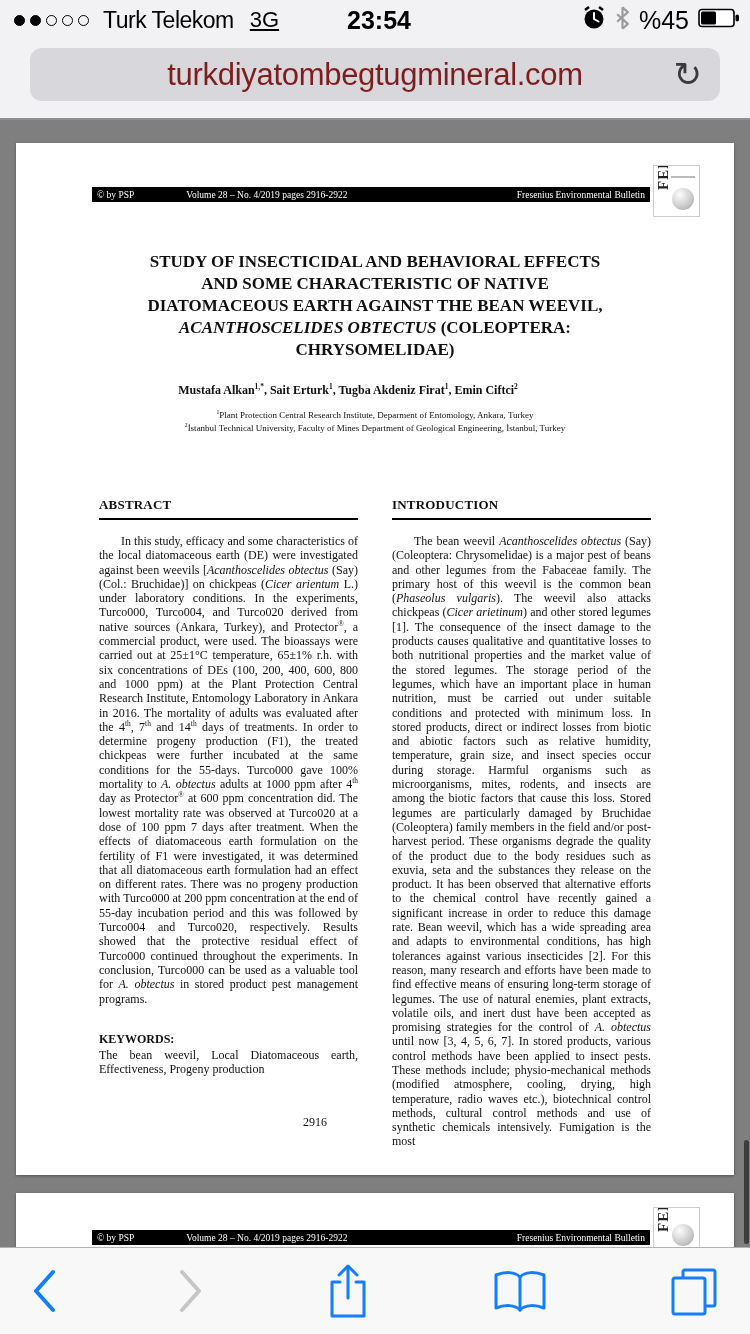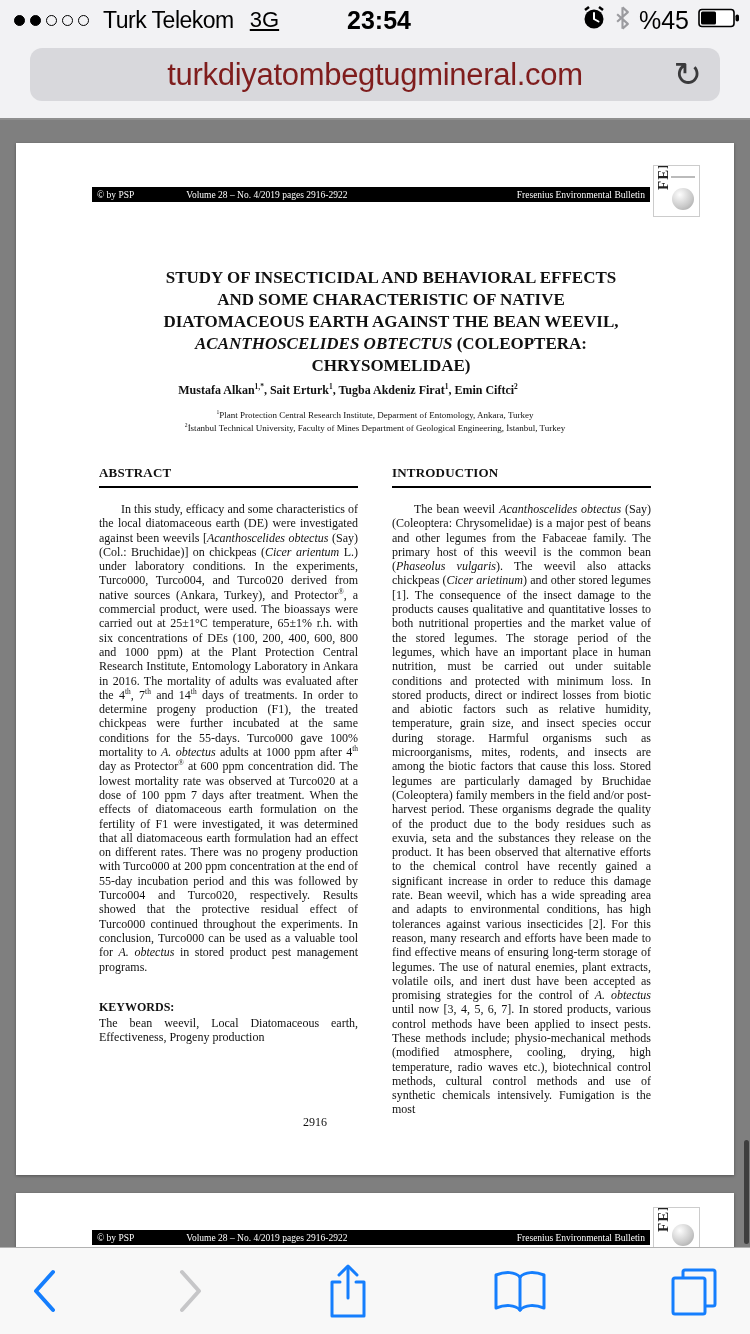--- a/index.html
+++ b/index.html
@@ -55,26 +55,26 @@
     position:absolute;left:1px;top:24px;transform:rotate(-90deg);transform-origin:left top;
     font-weight:bold;font-size:15px;letter-spacing:1px;color:#222;
   }
   .sphere{
     position:absolute;right:5px;bottom:6px;width:22px;height:22px;border-radius:50%;
     background:radial-gradient(circle at 35% 30%, #fdfdfd, #c9c9c9 60%, #9d9d9d);
   }
   .febline{position:absolute;right:4px;top:10px;width:24px;height:2px;background:#bbb;}
   
   .paper{font-family:"Liberation Serif","DejaVu Serif",serif;color:#111;}
-  .title{position:absolute;left:69px;top:108px;width:580px;margin:16px;text-align:center;
+  .title{position:absolute;left:69px;top:108px;width:580px;margin:0;text-align:center;
     font-size:17px;line-height:22px;font-weight:bold;}
   .authors{position:absolute;left:0;top:240px;width:664px;text-align:center;font-size:12px;font-weight:bold;}
   .affil{position:absolute;left:0;top:266px;width:718px;text-align:center;font-size:9px;line-height:13px;}
   .cols{position:absolute;left:83px;top:322px;width:552px;display:flex;gap:34px;}
-  .col{width:259px;}
+  .col{width:259px;margin-top:32px;}
   .col h2{font-size:13px;margin:0 0 14px 0;border-bottom:2.5px solid #000;padding-bottom:5px;letter-spacing:.2px;}
   .col p{font-size:12px;line-height:14.3px;text-align:justify;text-indent:22px;margin:0;font-family:Liberation Serif, serif;}
   .col h3{font-size:12px;margin:26px 0 1px 0;}
   .col p.kw{text-indent:0;}
   .it{font-style:italic;}
   sup{font-size:.62em;line-height:0;}
   .pagenum{position:absolute;left:0;top:972px;width:598px;text-align:center;font-size:12px;}
   
   .scrollthumb{position:absolute;right:1px;top:1018px;width:5px;height:104px;background:rgba(40,40,40,.75);border-radius:3px;}
   

